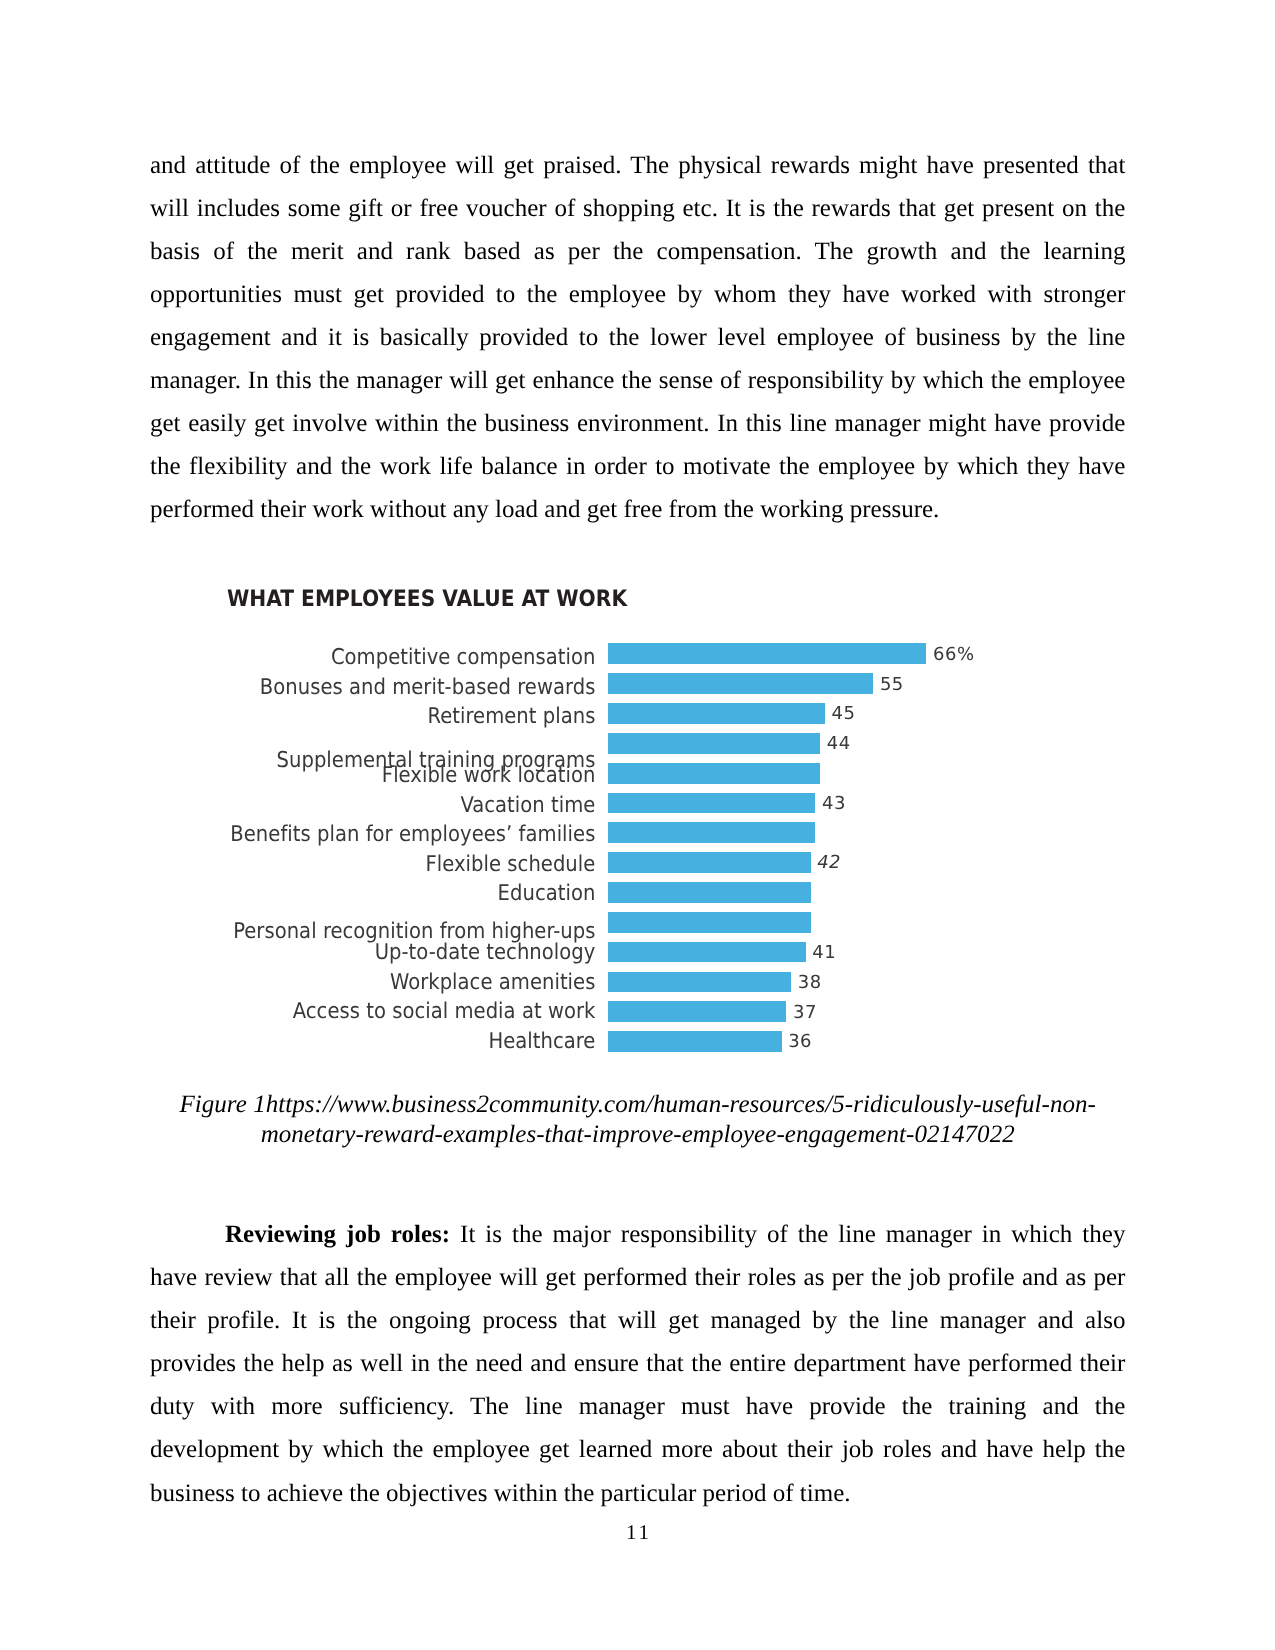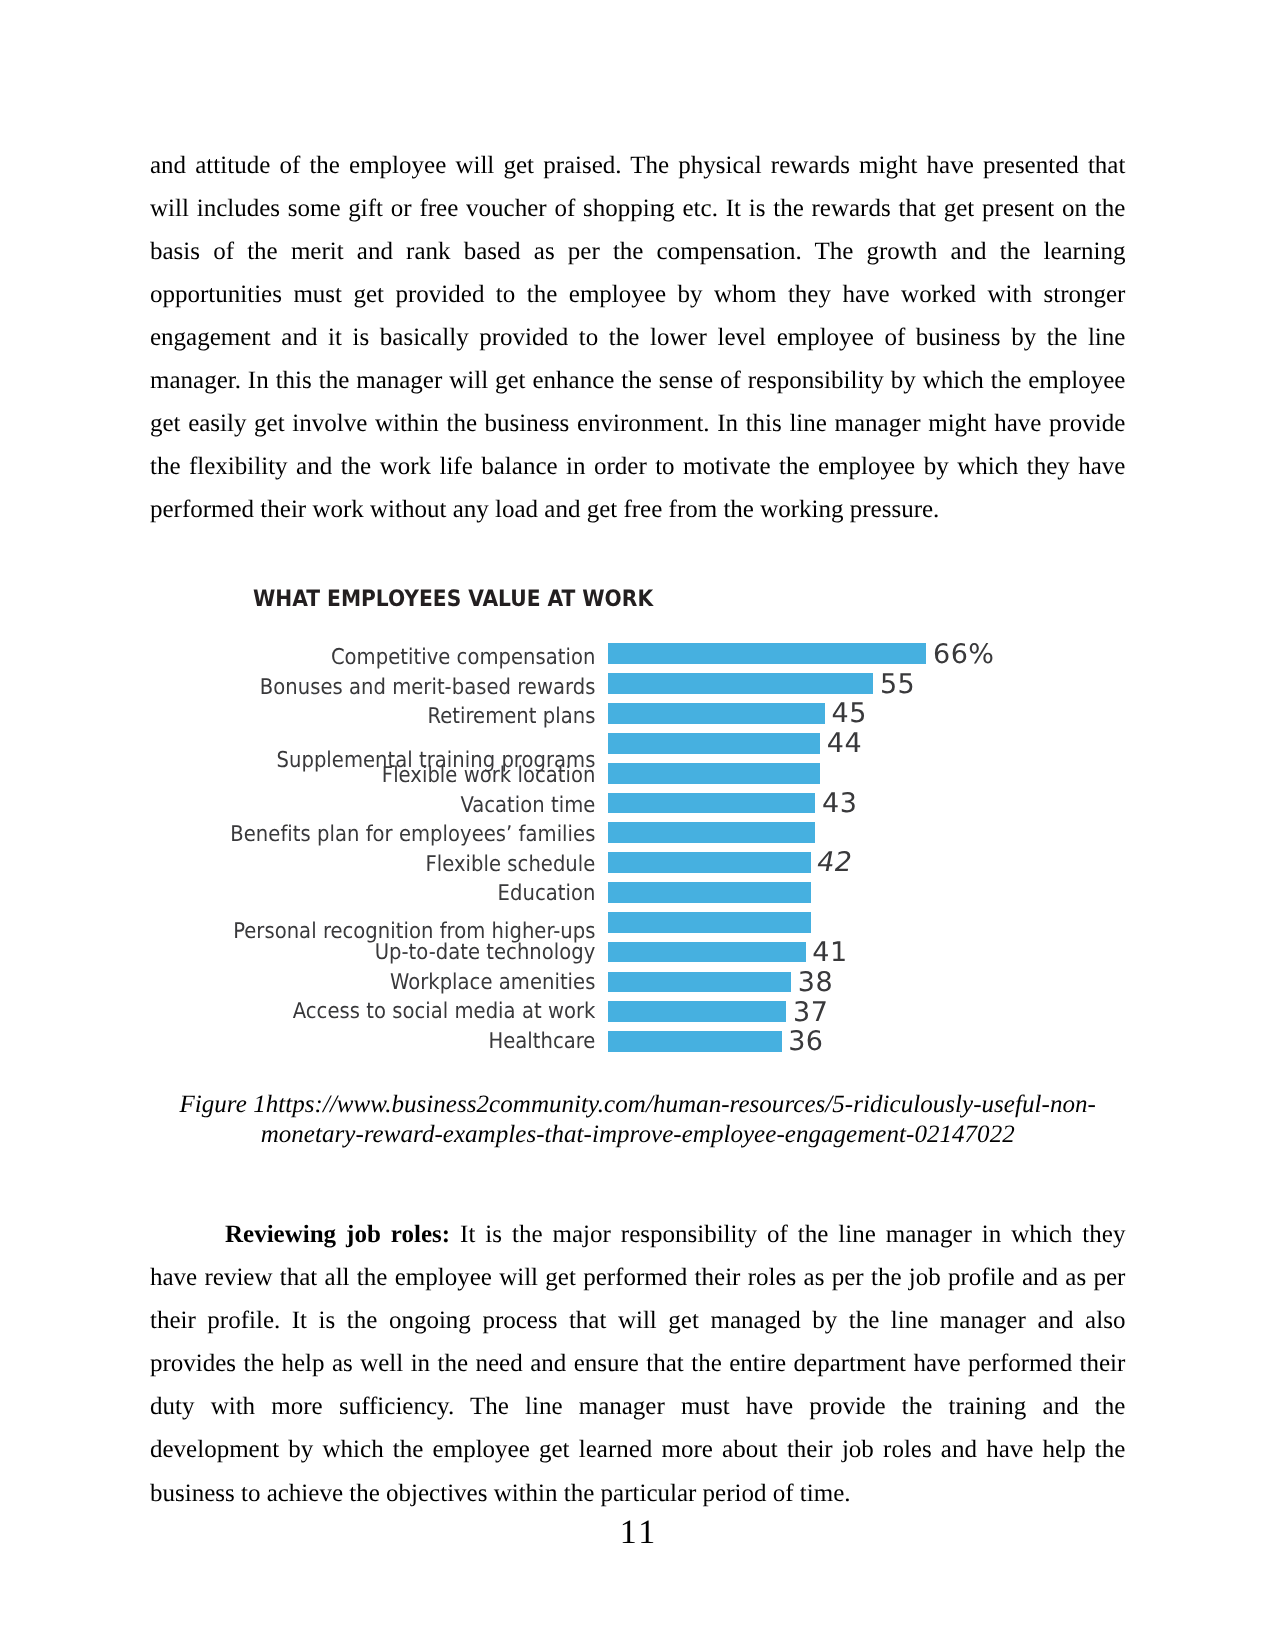--- a/index.html
+++ b/index.html
@@ -30,56 +30,55 @@
   .caption{
     position:absolute;left:150px;width:975.4px;
     top:1090px;
     text-align:center;font-style:italic;font-size:25px;line-height:29.6px;letter-spacing:0.045px;
     color:#000000;
   }
 
   .pageno{
     position:absolute;left:0;width:1275px;text-align:center;
     top:1518px;
-    font-size:34px;line-height:29px;color:#000000;
+    font-size:21px;line-height:29px;color:#000000;
     letter-spacing:2.6px;text-indent:2.6px;
   }
 
   
   .chart{
     position:absolute;
     left:0px; top:0px;
     width:1275px; height:0;
   }
   .chart-title{
     position:absolute;left:227px;top:587px;
     font-family:"DejaVu Sans", sans-serif;
     font-stretch:condensed;
     font-weight:bold;font-size:22.5px;
     line-height:24px;
     color:#231f20;
     white-space:nowrap;
-    margin-left:26px;
   }
   .rows{position:absolute;left:607.8px;top:643.4px;}
   .row{position:relative;height:29.83px;}
   .labels{position:absolute;left:0;top:643.4px;width:595.4px;}
   .row-label{
     position:absolute;right:0;
     white-space:nowrap;
     font-family:"DejaVu Sans", sans-serif;
     font-stretch:condensed;
     font-size:21.75px;line-height:20.8px;letter-spacing:0.04px;
     color:#39393b;
   }
   .bar{position:absolute;left:0;top:0;height:20.8px;background:#46b0e0;}
   .bar-value{
     position:absolute;top:1.3px;
     font-family:"DejaVu Sans", sans-serif;
-    font-size:27px;line-height:20.8px;color:#39393b;white-space:nowrap;letter-spacing:0.5px;
+    font-size:18px;line-height:20.8px;color:#39393b;white-space:nowrap;letter-spacing:0.5px;
   }
 </style>
 </head>
 <body>
 
 <div class="page">
 
   <p class="body-text" id="para1">and attitude of the employee will get praised. The physical rewards might have presented that will includes some gift or free voucher of shopping etc. It is the rewards that get present on the basis of the merit and rank based as per the compensation. The growth and the learning opportunities must get provided to the employee by whom they have worked with stronger engagement and it is basically provided to the lower level employee of business by the line manager. In this the manager will get enhance the sense of responsibility by which the employee get easily get involve within the business environment. In this line manager might have provide the flexibility and the work life balance in order to motivate the employee by which they have performed their work without any load and get free from the working pressure.</p>
 
   <div class="chart">

